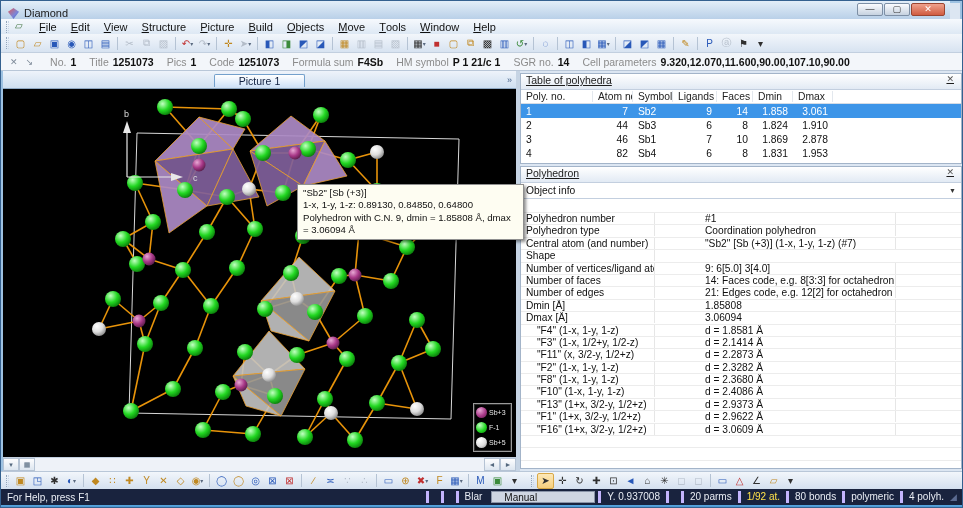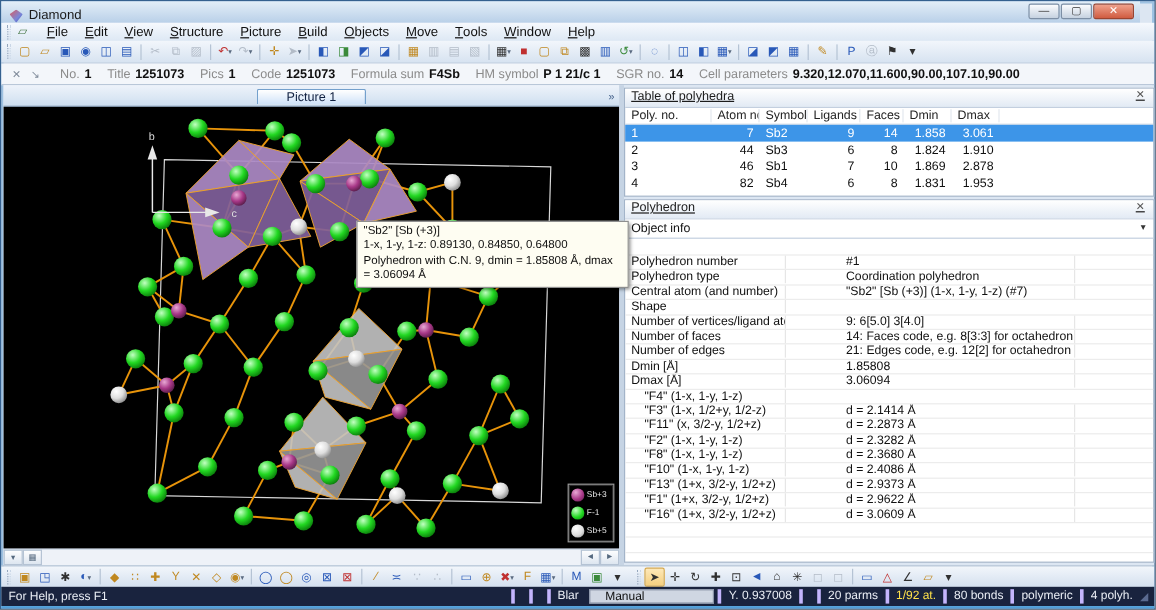--- a/index.html
+++ b/index.html
@@ -558,20 +558,21 @@
             <span class="pvalue">1.85808</span>
             <span class="pfill"></span>
           </div>
           <div class="prow">
             <span class="plabel">Dmax [Å]</span>
             <span class="pvalue">3.06094</span>
             <span class="pfill"></span>
           </div>
           <div class="prow">
             <span class="plabel ind">"F4" (1-x, 1-y, 1-z)</span>
+            <span class="pvalue">d = 1.8581 Å</span>
             <span class="pfill"></span>
           </div>
           <div class="prow">
             <span class="plabel ind">"F3" (1-x, 1/2+y, 1/2-z)</span>
             <span class="pvalue">d = 2.1414 Å</span>
             <span class="pfill"></span>
           </div>
           <div class="prow">
             <span class="plabel ind">"F11" (x, 3/2-y, 1/2+z)</span>
             <span class="pvalue">d = 2.2873 Å</span>

